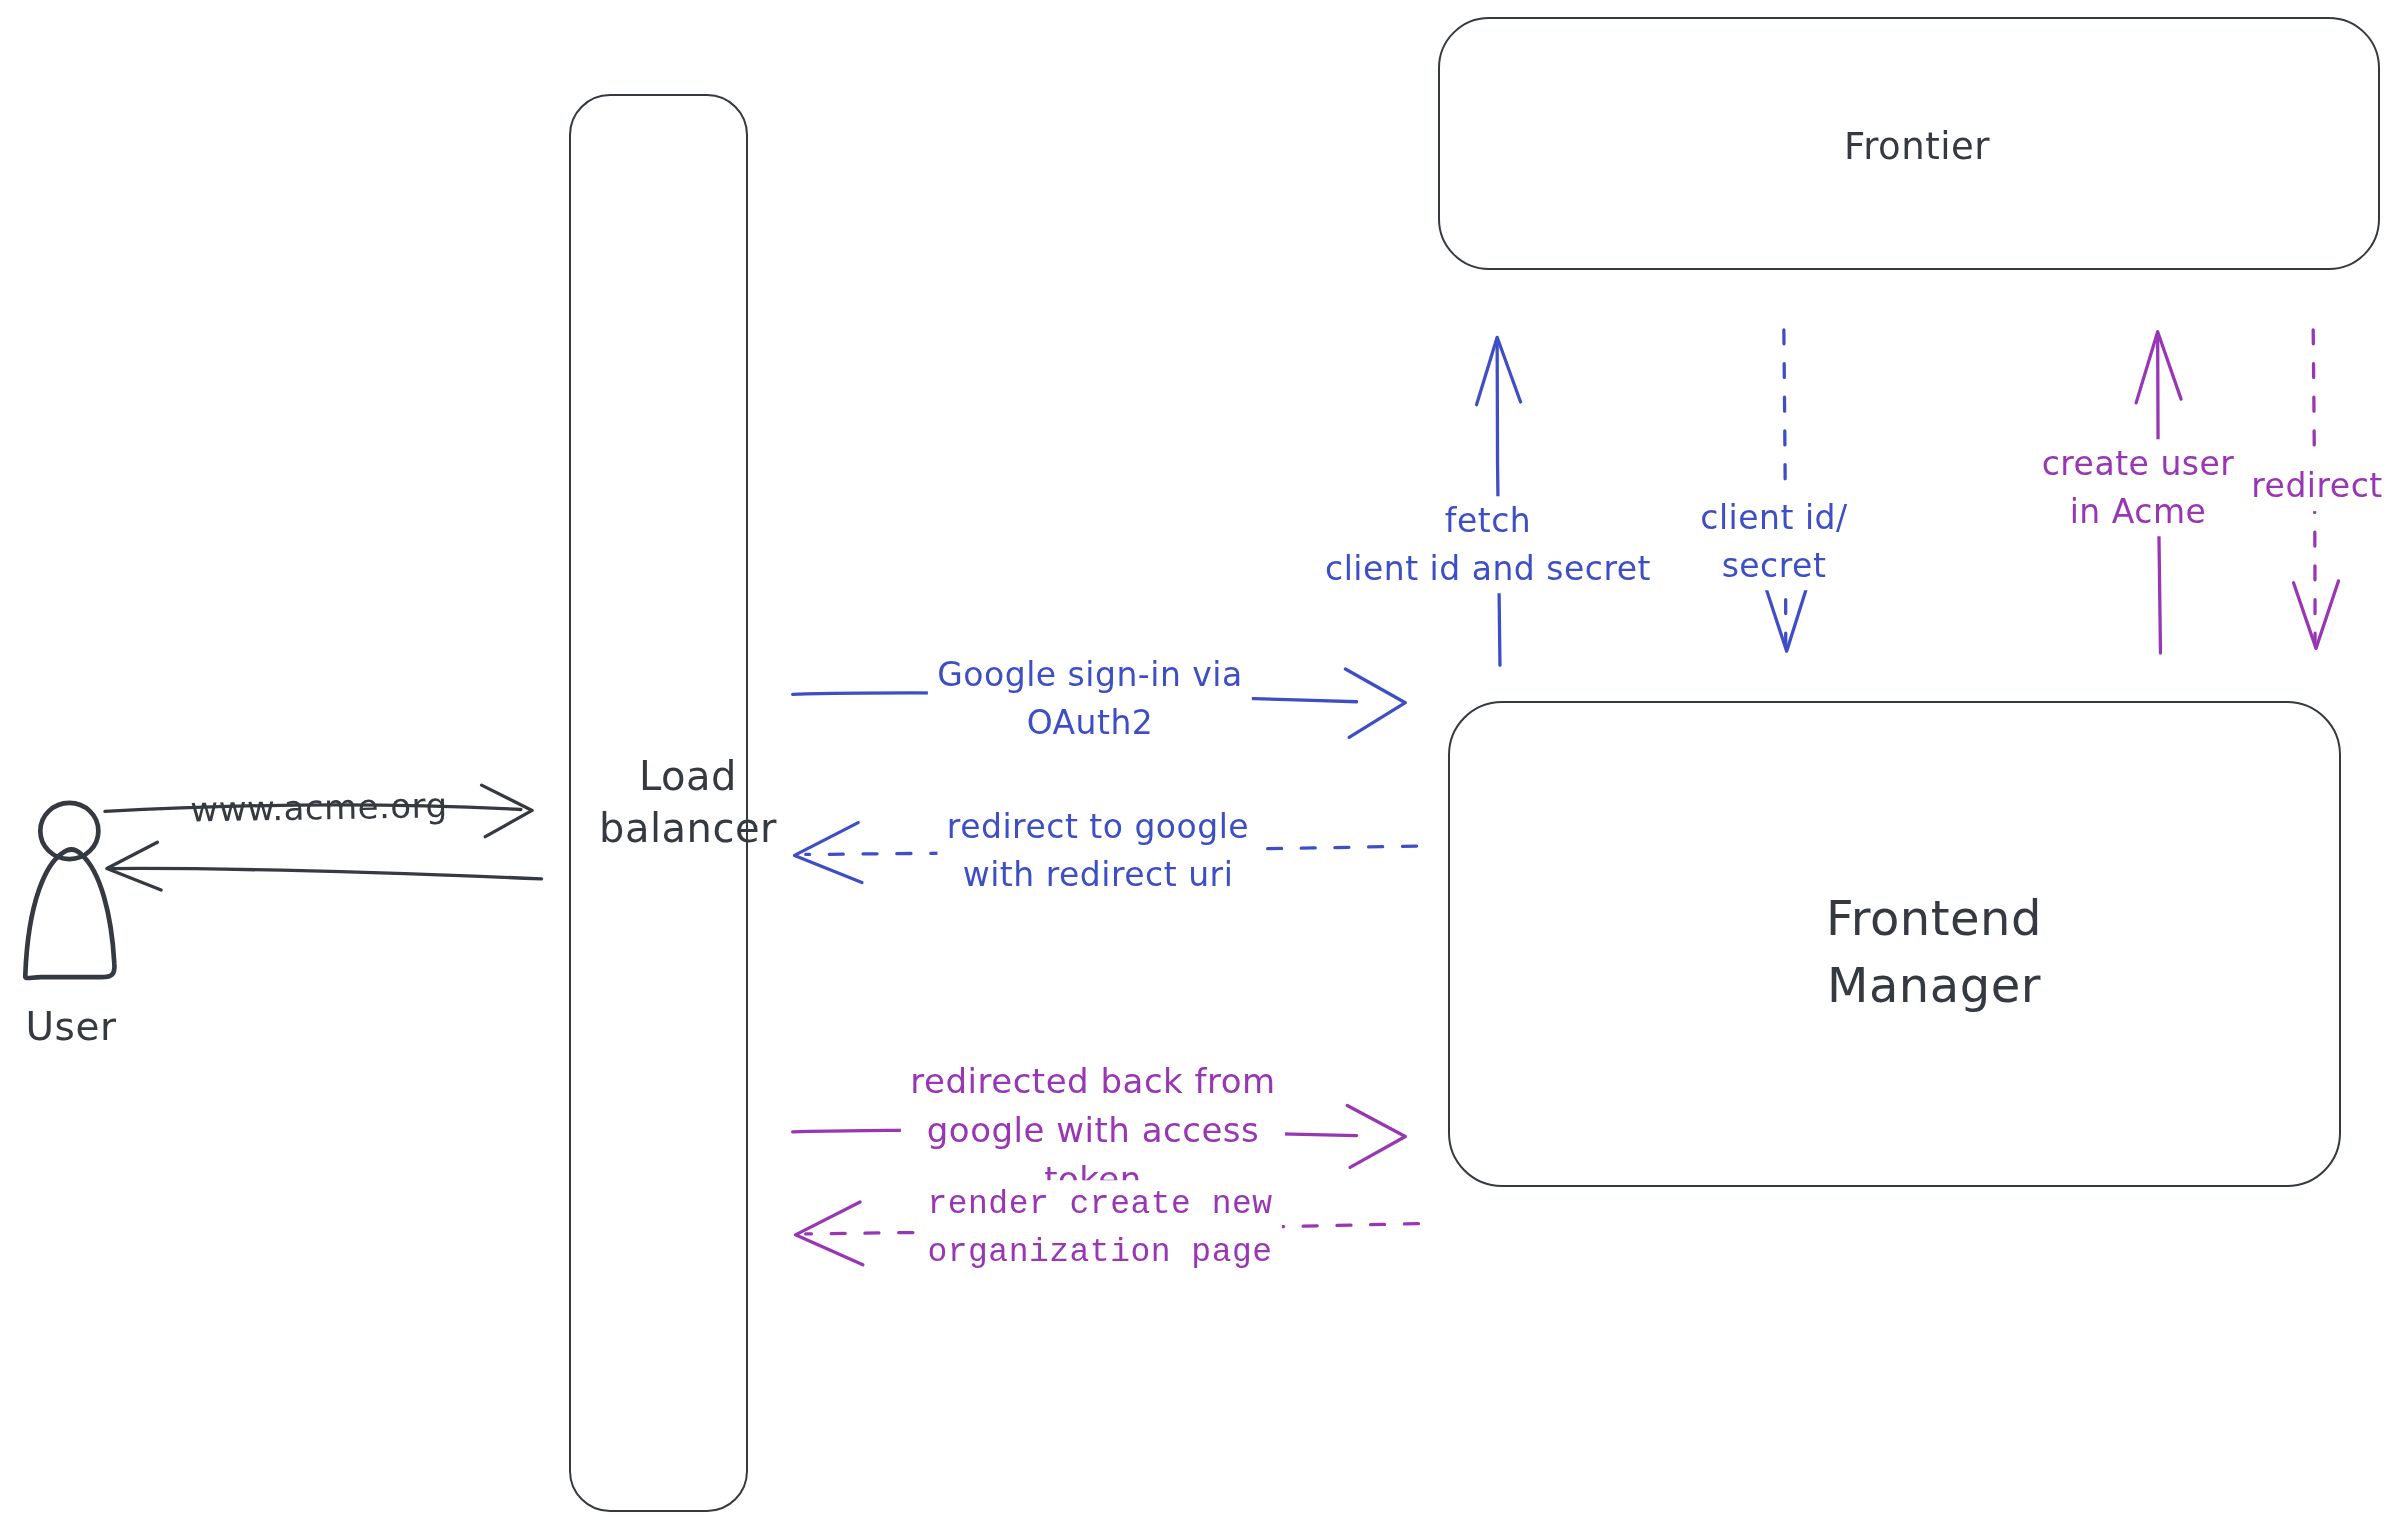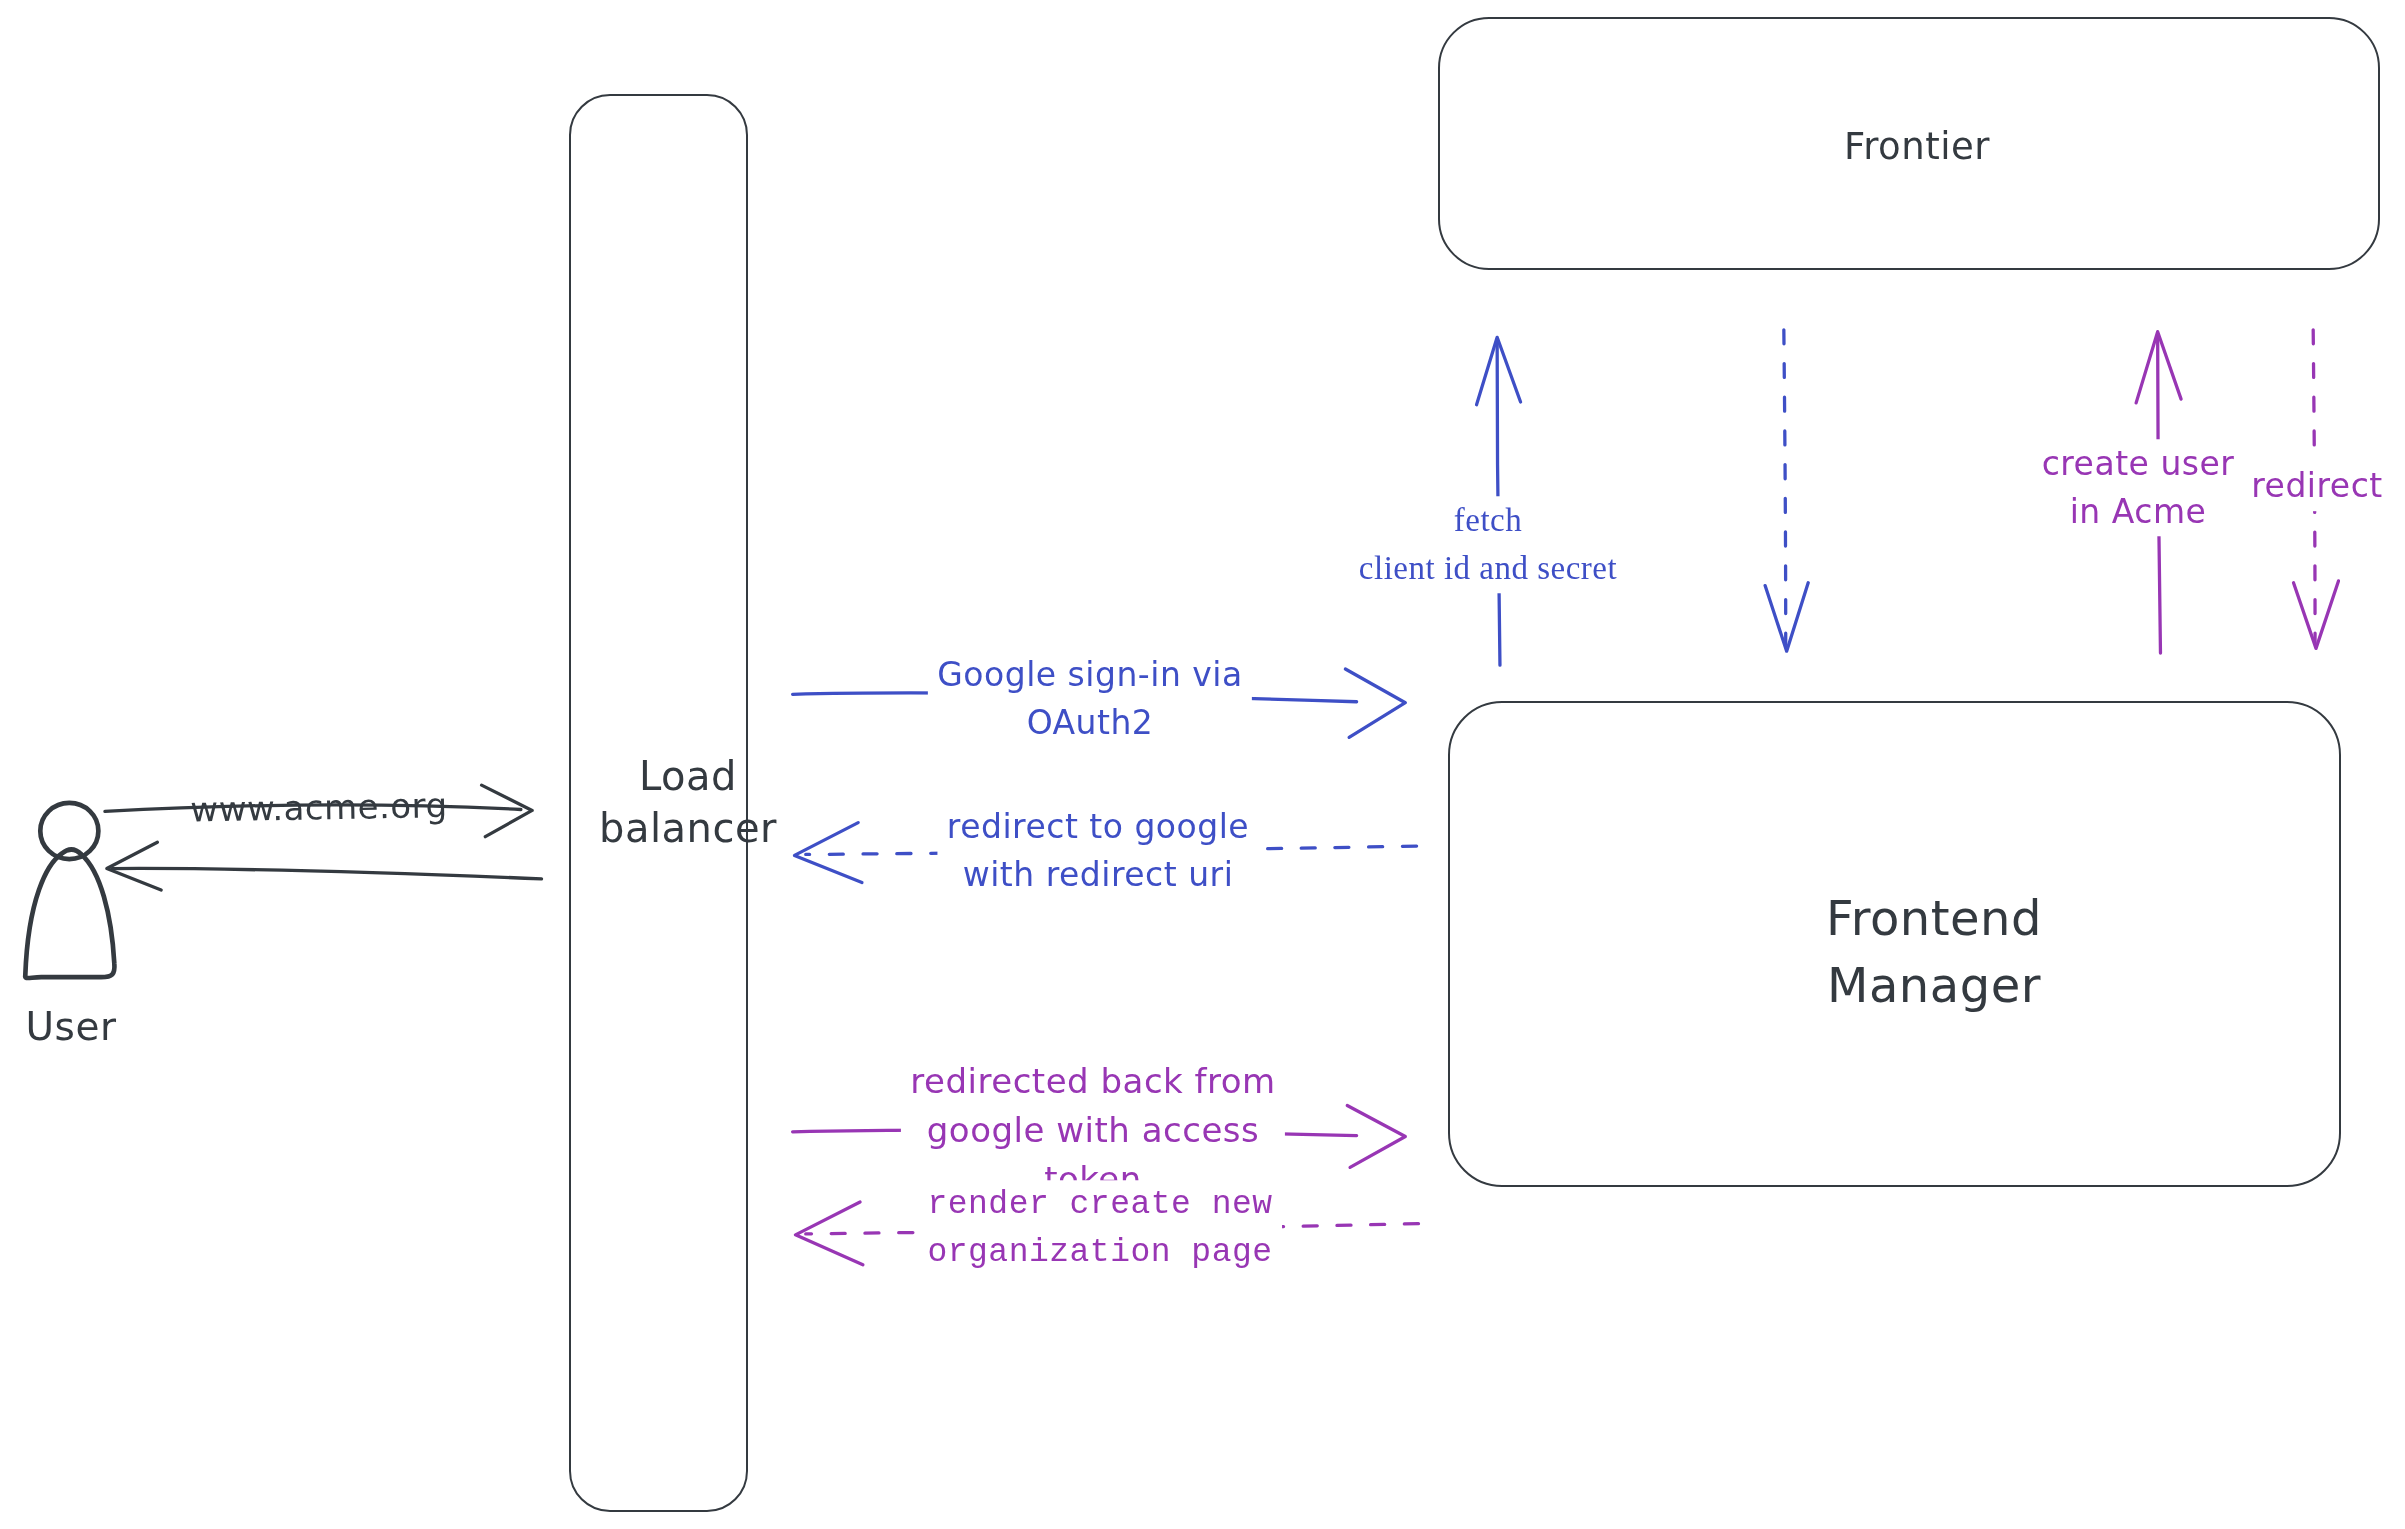--- a/index.html
+++ b/index.html
@@ -43,21 +43,21 @@
   .ink{color:var(--ink);}
   .blue{color:var(--blue);}
   .purple{color:var(--purple);}
   .lbl.lb-label      {left:688px; top:802px; font-size:40px;line-height:1.3;}
   .lbl.frontier-label{left:1917px;top:147px; font-size:37px;}
   .lbl.fm-label      {left:1907px;top:952px;font-size:48px;line-height:1.4;margin-left:27px;}
   .lbl.user-label    {left:71px;  top:1027px;font-size:39px;}
   .lbl.www-label     {left:319px; top:808px; font-size:34px;transform:translate(-50%,-50%) rotate(-1deg);}
   .lbl.google-label  {left:1090px;top:699px; font-size:33px;}
   .lbl.redirect-label{left:1098px;top:851px; font-size:33px;}
-  .lbl.fetch-label   {left:1488px;top:545px; font-size:33px;font-family:Liberation Serif, serif;}
+  .lbl.fetch-label   {left:1488px;top:545px; font-size:33px;}
   .lbl.clientid-label{left:1774px;top:542px; font-size:33px;}
   .lbl.createuser-label{left:2138px;top:488px;font-size:33px;}
   .lbl.success-label {left:2317px;top:486px; font-size:33px;}
   .lbl.redirected-label{left:1093px;top:1131px;font-size:34px;}
   .lbl.render-label  {left:1100px;top:1229px;font-size:33px;font-family:Liberation Mono, monospace;}
 </style>
 </head>
 <body>
 
 <div class="canvas">
@@ -137,20 +137,22 @@
 Manager</div>
   <div class="lbl ink user-label">User</div>
 
   <div class="lbl ink www-label">www.acme.org</div>
   <div class="lbl blue bg google-label">Google sign-in via
 OAuth2</div>
   <div class="lbl blue bg redirect-label">redirect to google
 with redirect uri</div>
   <div class="lbl blue bg fetch-label">fetch
 client id and secret</div>
+  <div class="lbl blue bg clientid-label">client id/
+secret</div>
   <div class="lbl purple bg createuser-label">create user
 in Acme</div>
   <div class="lbl purple bg success-label">redirect</div>
   <div class="lbl purple bg redirected-label">redirected back from
 google with access
 token</div>
   <div class="lbl purple bg render-label">render create new
 organization page</div>
 
 </div>

